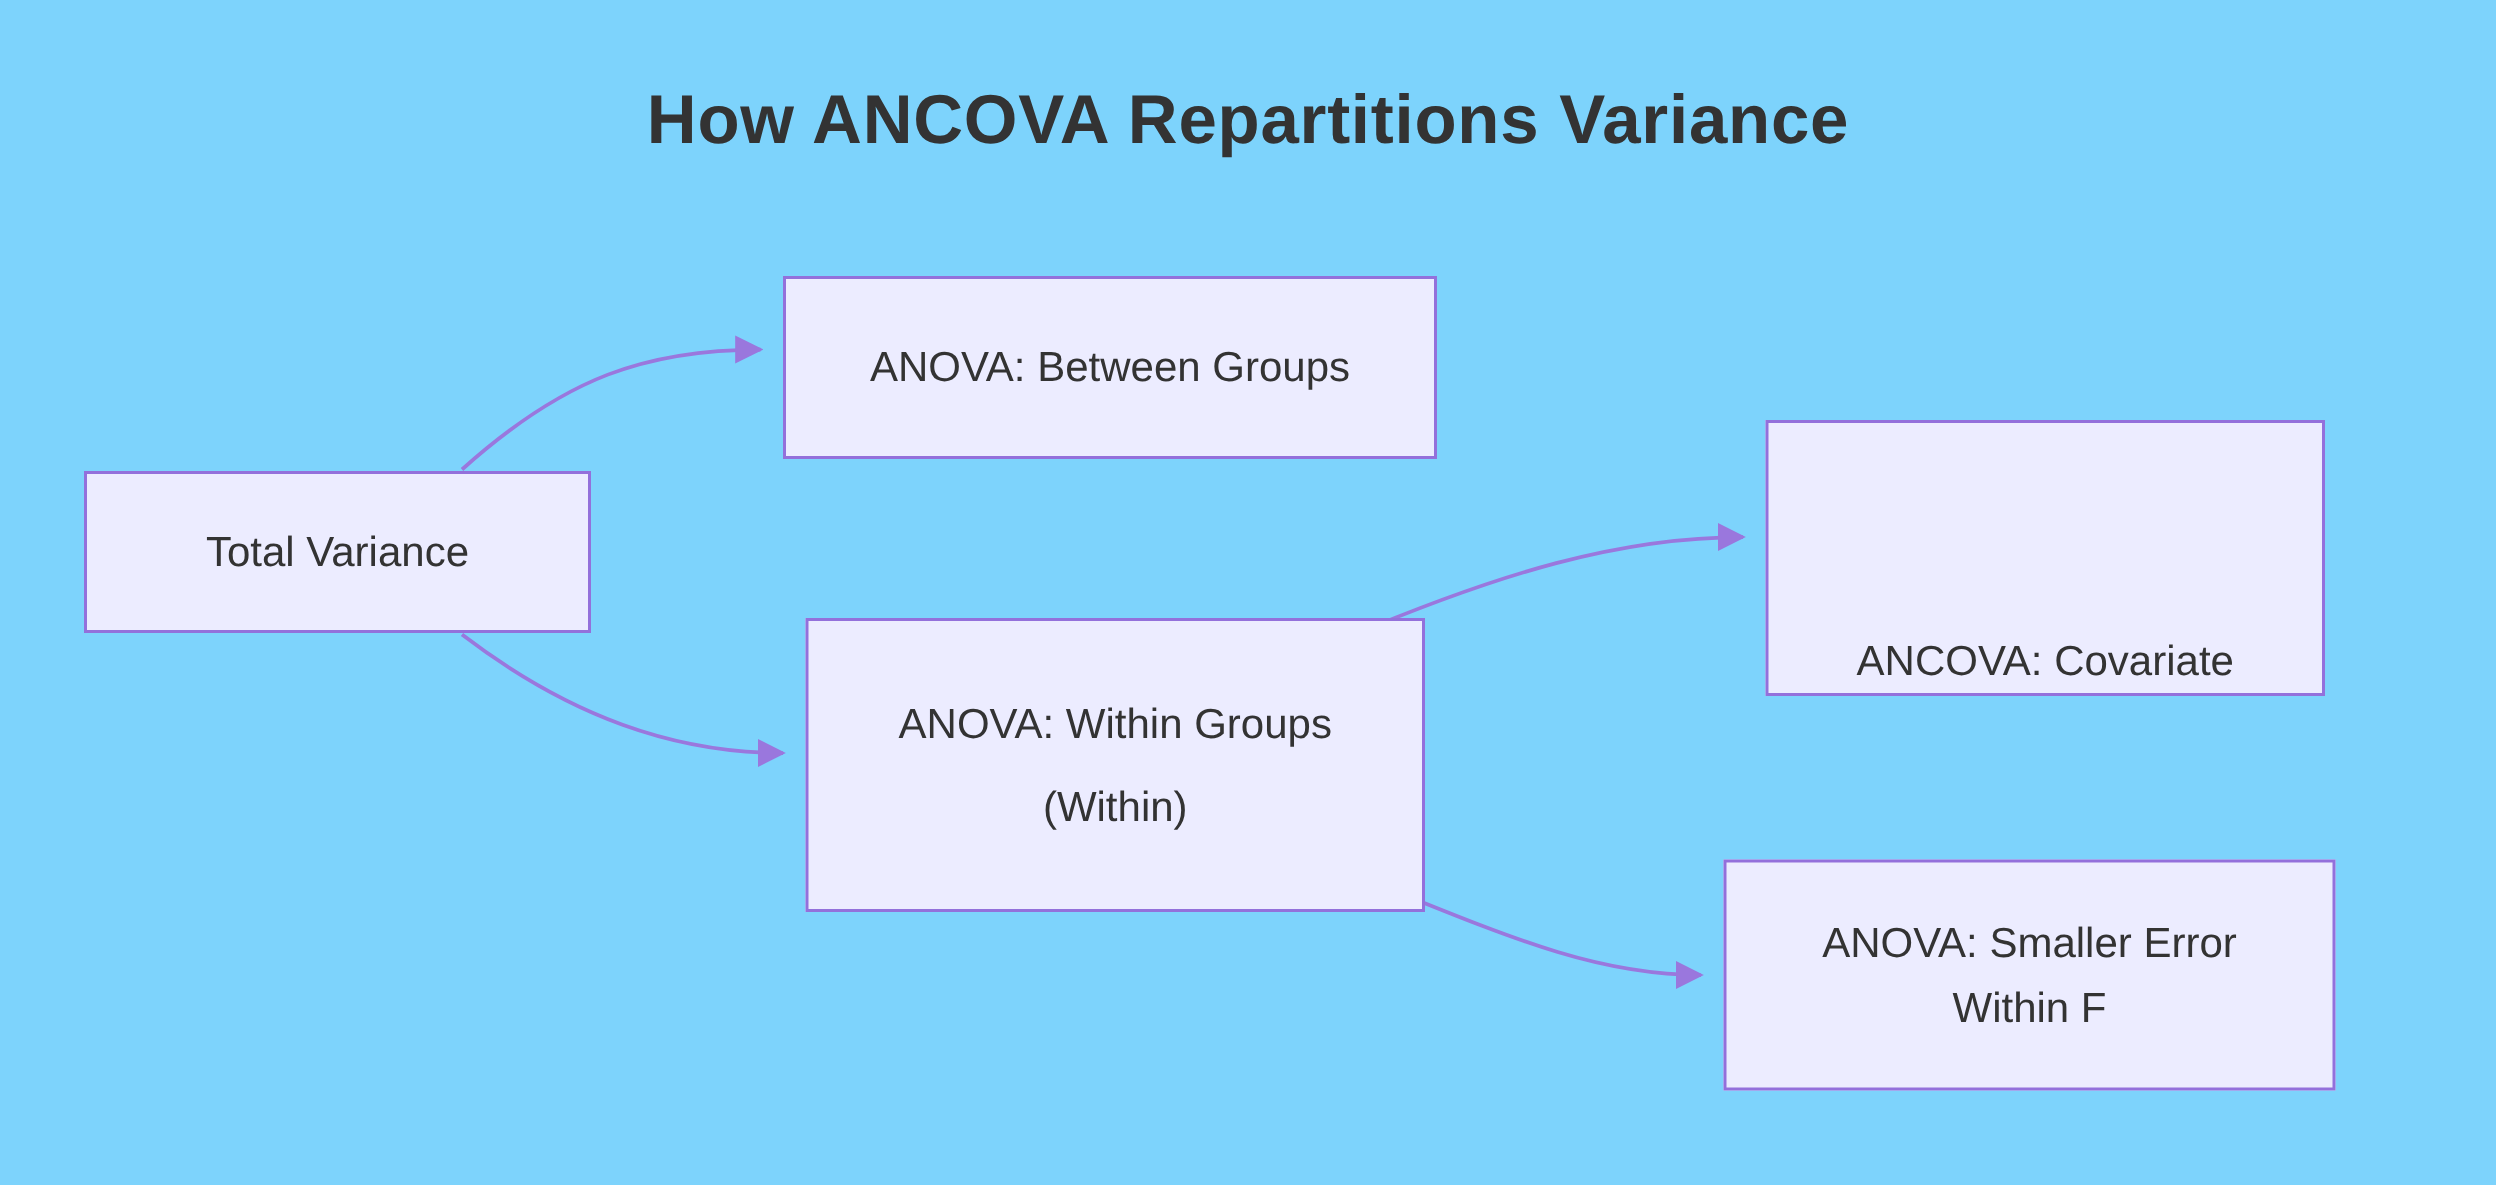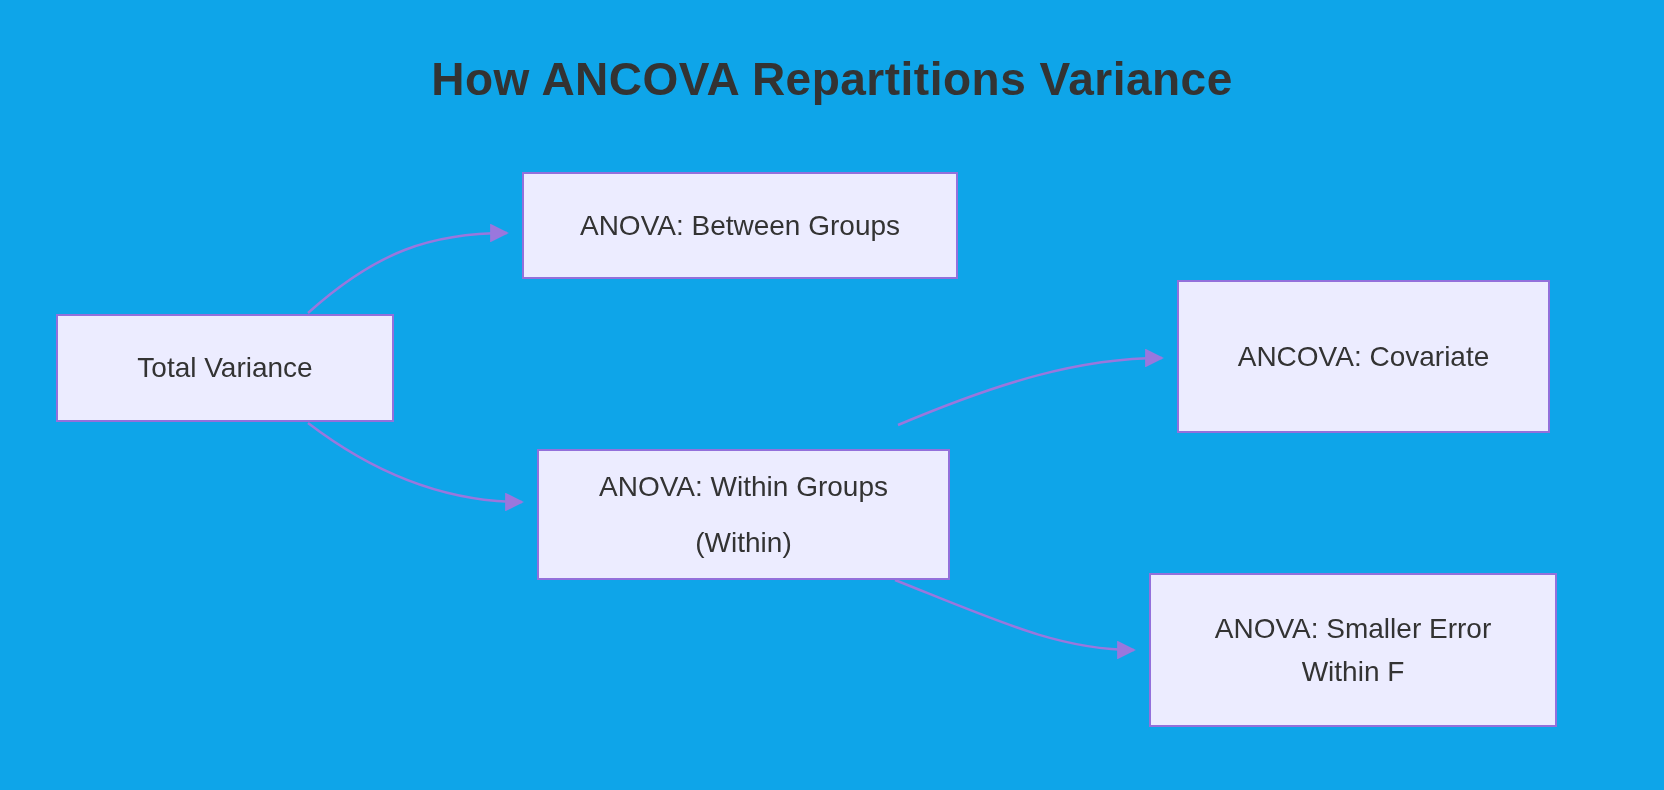--- a/index.html
+++ b/index.html
@@ -4,21 +4,21 @@
 <style>
   html, body {
     margin: 0;
     padding: 0;
     background: #ffffff;
   }
   .canvas {
     position: relative;
     width: 1664px;
     height: 790px;
-    background: #0ea5e9;
+    background: #7dd3fc;
     overflow: hidden;
     font-family: "Liberation Sans", sans-serif;
   }
   .diagram-title {
     position: absolute;
     left: 0;
     top: 52px;
     width: 100%;
     text-align: center;
     font-size: 46px;
@@ -47,23 +47,23 @@
     display: flex;
     flex-direction: column;
     align-items: center;
     justify-content: center;
     text-align: center;
     color: #333333;
     font-size: 28px;
     line-height: 1.55;
   }
   .node-total     { left: 56px;   top: 314px; width: 338px; height: 108px; }
-  .node-between   { left: 522px;  top: 172px; width: 436px; height: 107px; }
-  .node-within    { left: 537px;  top: 449px; width: 413px; height: 131px; gap: 12px; }
-  .node-covariate { left: 1177px; top: 280px; width: 373px; height: 153px; }
+  .node-between   { left: 522px;  top: 184px; width: 436px; height: 122px; }
+  .node-within    { left: 537px;  top: 412px; width: 413px; height: 196px; gap: 12px; }
+  .node-covariate { left: 1177px; top: 280px; width: 373px; height: 184px; justify-content: flex-end; }
   .node-smaller   { left: 1149px; top: 573px; width: 408px; height: 154px; }
   .node-line { display: block; }
 </style>
 </head>
 <body>
 
 <div class="canvas">
 
   <h1 class="diagram-title">How ANCOVA Repartitions Variance</h1>
 

